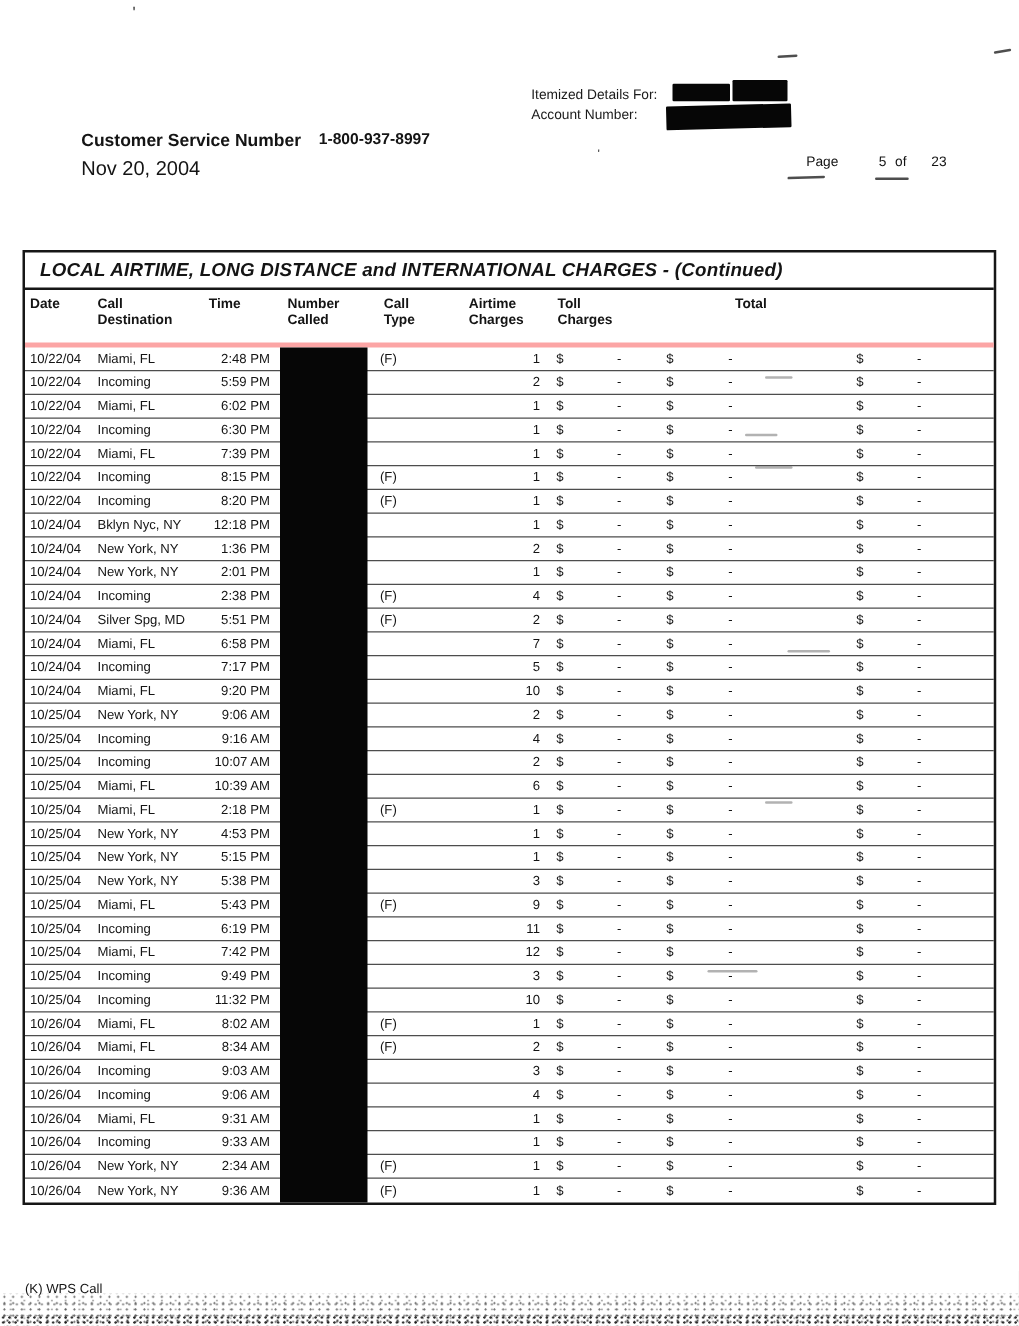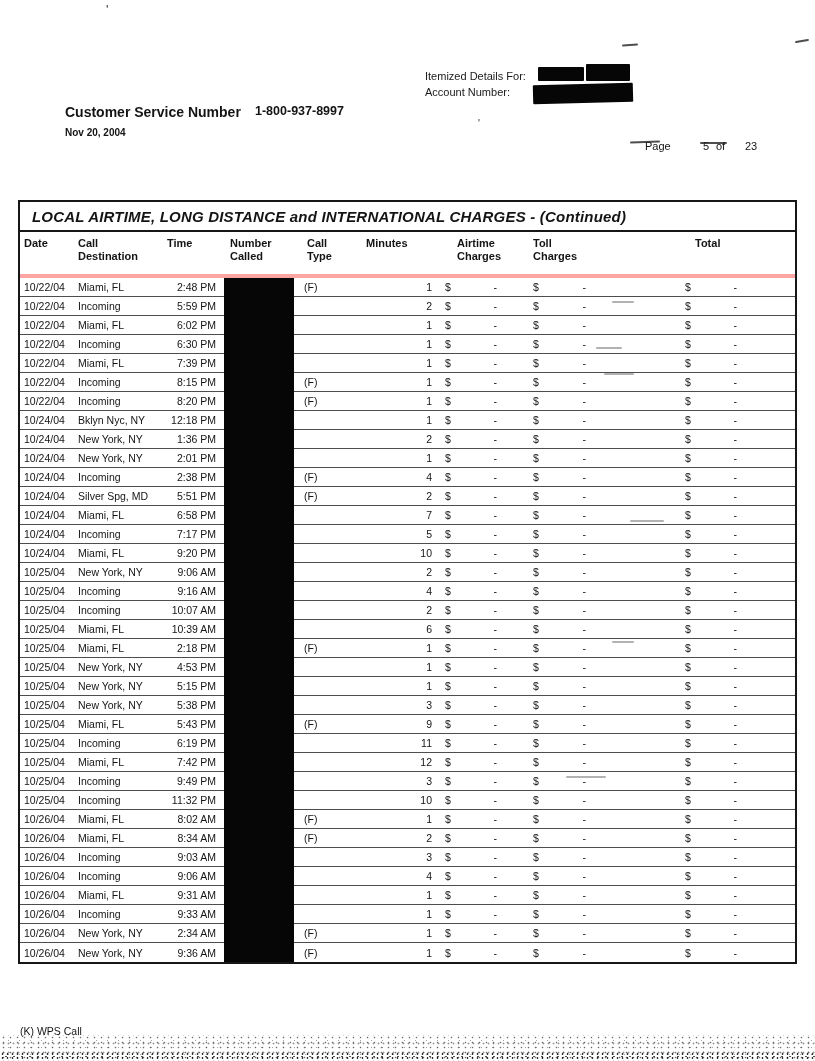--- a/index.html
+++ b/index.html
@@ -8,22 +8,22 @@
     font-family:"Liberation Sans","DejaVu Sans",sans-serif;color:#141414;
     overflow:hidden;margin:0 auto;
   }
   *{box-sizing:border-box;}
   .abs{position:absolute;}
   
   .hdr-label{font-size:11px;color:#1a1a1a;}
   .redact{position:absolute;background:#060606;border-radius:1px;}
   .cs-label{font-size:14px;font-weight:bold;}
   .cs-number{font-size:12.5px;font-weight:bold;}
-  .stmt-date{font-size:10px;font-weight:bold;}
-  .page-nums span{font-size:11px;position:absolute;top:16px;}
+  .stmt-date{font-size:16px;}
+  .page-nums span{font-size:11px;position:absolute;top:0;}
   
   .bill-table{
     position:absolute;left:18px;top:200px;width:779px;
     border:2px solid #161616;background:#fff;
   }
   .t-title{
     height:30px;line-height:30px;padding-left:12px;
     border-bottom:2px solid #161616;
     font-size:15px;font-weight:bold;font-style:italic;letter-spacing:.2px;
     white-space:nowrap;overflow:hidden;
@@ -123,21 +123,20 @@
     <div class="t-title">LOCAL AIRTIME, LONG DISTANCE and INTERNATIONAL CHARGES  - (Continued)</div>
     <div class="t-head">
       <div class="hc h-date">Date</div>
       <div class="hc h-dest">Call
 Destination</div>
       <div class="hc h-time">Time</div>
       <div class="hc h-number">Number
 Called</div>
       <div class="hc h-type">Call
 Type</div>
-      <div class="hc h-min">Minutes</div>
       <div class="hc h-air">Airtime
 Charges</div>
       <div class="hc h-toll">Toll
 Charges</div>
       <div class="hc h-total">Total</div>
     </div>
     <div class="t-body" id="table-body">
       <div class="redact-col"></div>
 
   <div class="t-row">

